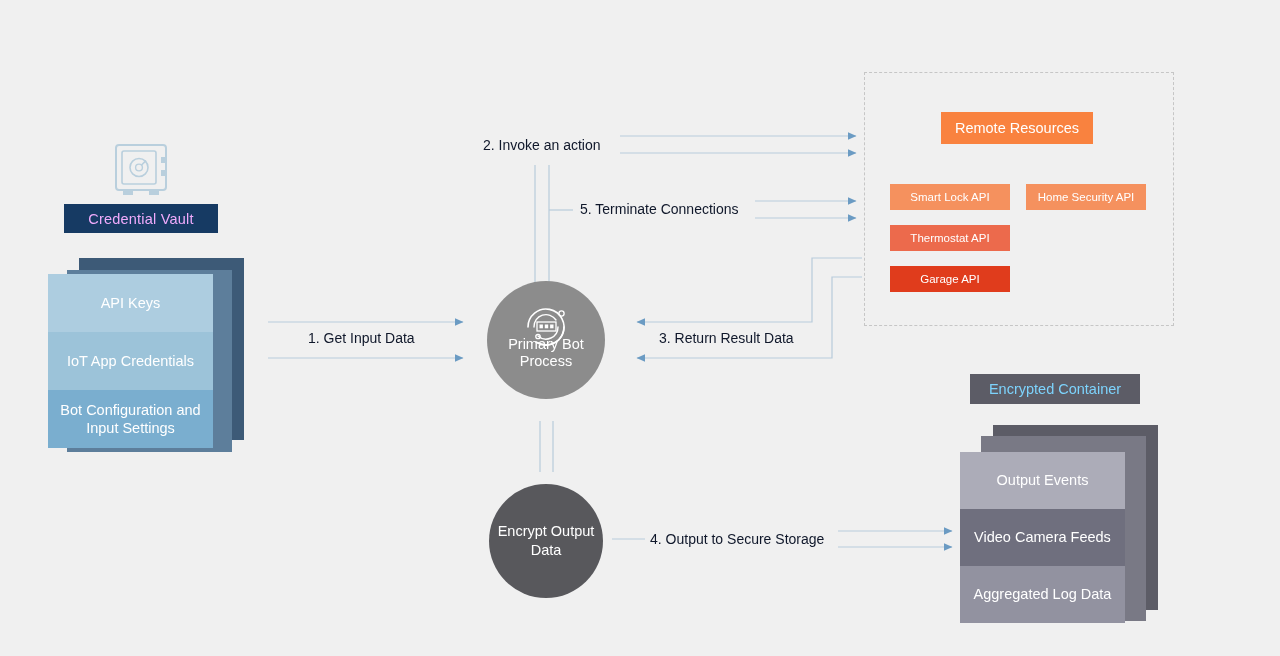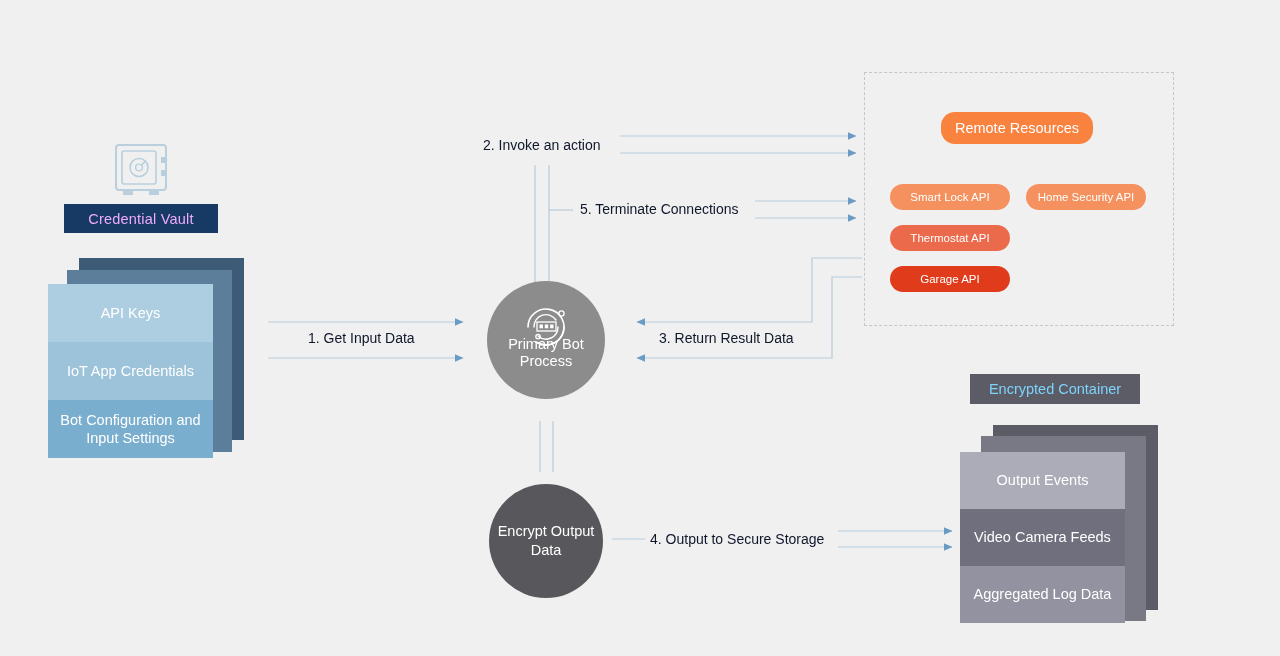--- a/index.html
+++ b/index.html
@@ -36,21 +36,21 @@
 
   
   #cred-stack { left: 48px; top: 258px; width: 196px; height: 200px; }
   .cred-back {
     position: absolute;
     width: 165px; height: 182px;
   }
   .cred-back.b1 { left: 31px; top: 0px;  background: #3d5a77; }
   .cred-back.b2 { left: 19px; top: 12px; background: #5d7e9b; }
   #cred-front {
-    position: absolute; left: 0px; top: 26px;
+    position: absolute; left: 0px; top: 16px;
     width: 165px; height: 174px;
     display: flex; flex-direction: column;
   }
   .cred-tier {
     flex: 1 1 0;
     display: flex; align-items: center; justify-content: center;
     color: #ffffff; font-size: 14.5px; line-height: 1.25;
     text-align: center; padding: 0 6px; box-sizing: border-box;
   }
   .cred-tier.t1 { background: #adcde0; }
@@ -80,21 +80,21 @@
 
   
   #remote-region {
     left: 864px; top: 72px; width: 310px; height: 254px;
     border: 1px dashed #c6c6c6;
     box-sizing: border-box;
   }
   .api-box {
     position: absolute;
     display: flex; align-items: center; justify-content: center;
-    color: #ffffff; box-sizing: border-box; border-radius: 14px;
+    color: #ffffff; box-sizing: border-box;
   }
   #box-remote-resources {
     left: 941px; top: 112px; width: 152px; height: 32px;
     background: #f9823f; font-size: 14.5px;
   }
   #box-smart-lock {
     left: 890px; top: 184px; width: 120px; height: 26px;
     background: #f5915e; font-size: 11.5px;
   }
   #box-home-security {

